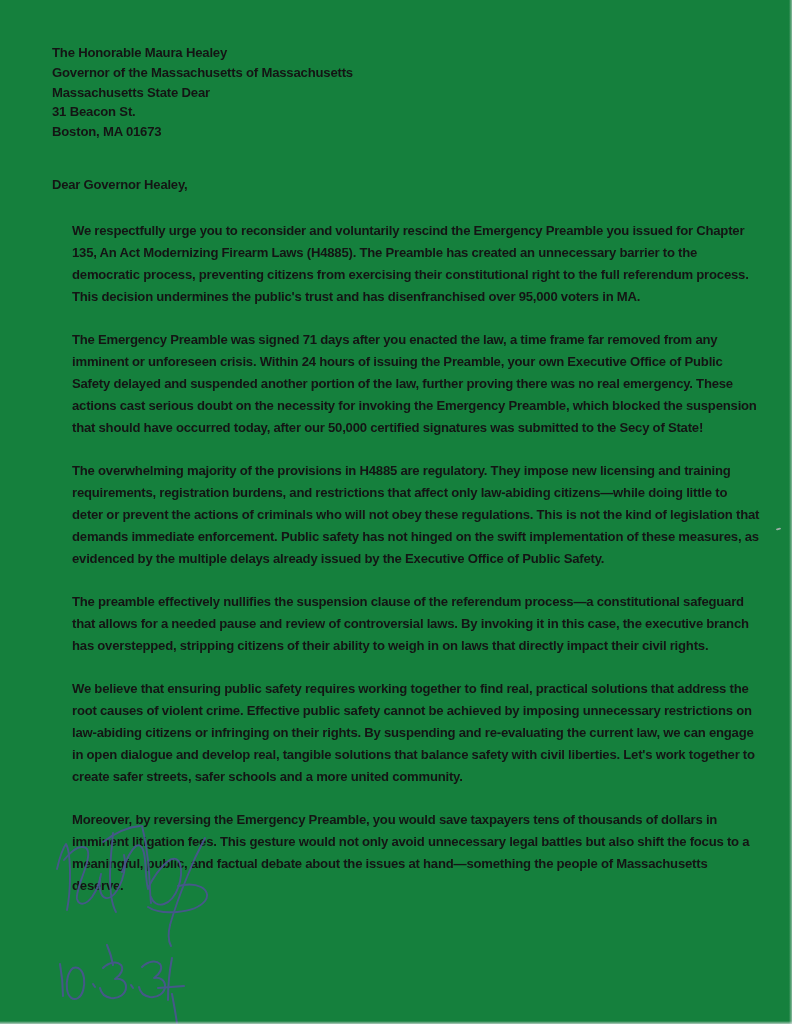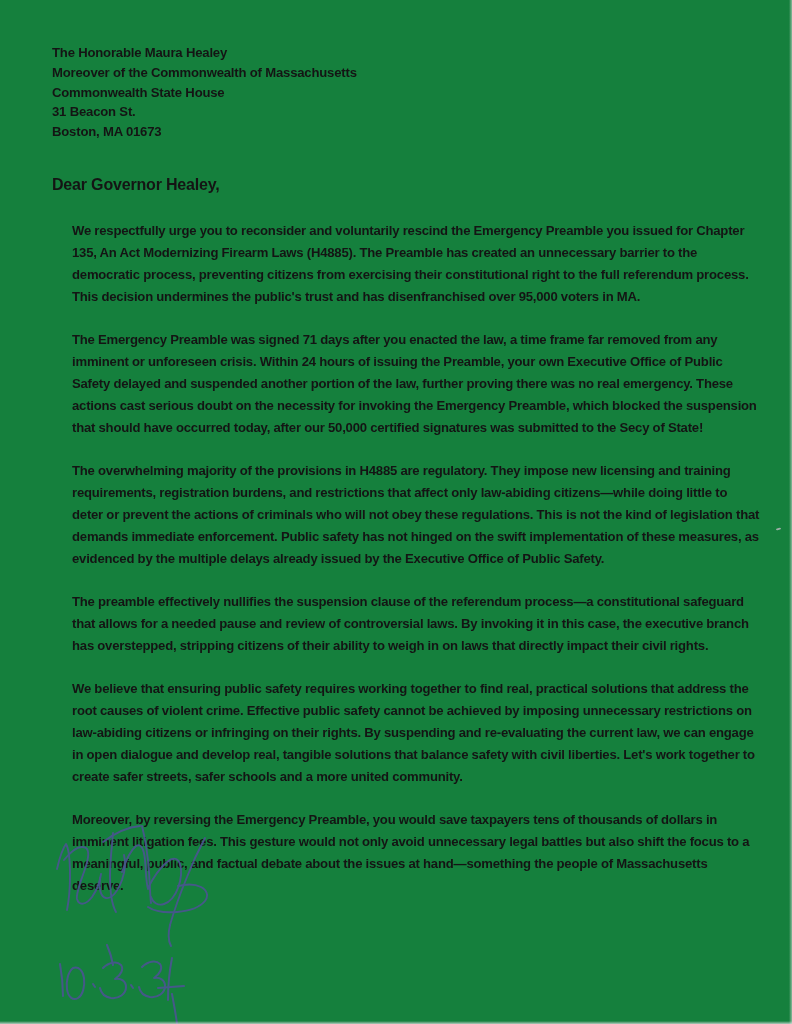--- a/index.html
+++ b/index.html
@@ -24,21 +24,21 @@
   }
   .addr-line {
     font-size: 13.1px;
     line-height: 19.8px;
     font-weight: 700;
     letter-spacing: -0.18px;
     white-space: nowrap;
   }
   .salutation {
     margin-top: 33px;
-    font-size: 16px;
+    font-size: 13px;
     line-height: 19.8px;
     font-weight: 700;
     letter-spacing: -0.18px;
   }
   .para {
     margin-top: 21px;
     font-size: 13.1px;
     line-height: 22.0px;
     font-weight: 700;
     letter-spacing: -0.2px;
@@ -85,22 +85,22 @@
 </style>
 </head>
 <body>
 
 <div class="page">
 
   <div class="content">
 
     <div>
       <div class="addr-line">The Honorable Maura Healey</div>
-      <div class="addr-line">Moreover of the Commonwealth of Massachusetts</div>
-      <div class="addr-line">Commonwealth State House</div>
+      <div class="addr-line">Governor of the Massachusetts of Massachusetts</div>
+      <div class="addr-line">Massachusetts State Dear</div>
       <div class="addr-line">31 Beacon St.</div>
       <div class="addr-line">Boston, MA 01673</div>
     </div>
 
     <div class="salutation">Dear Governor Healey,</div>
 
     <div class="para first">We respectfully urge you to reconsider and voluntarily rescind the Emergency Preamble you issued for Chapter 135, An Act Modernizing Firearm Laws (H4885). The Preamble has created an unnecessary barrier to the democratic process, preventing citizens from exercising their constitutional right to the full referendum process. This decision undermines the public's trust and has disenfranchised over 95,000 voters in MA.</div>
     <div class="para">The Emergency Preamble was signed 71 days after you enacted the law, a time frame far removed from any imminent or unforeseen crisis. Within 24 hours of issuing the Preamble, your own Executive Office of Public Safety delayed and suspended another portion of the law, further proving there was no real emergency. These actions cast serious doubt on the necessity for invoking the Emergency Preamble, which blocked the suspension that should have occurred today, after our 50,000 certified signatures was submitted to the Secy of State!</div>
     <div class="para">The overwhelming majority of the provisions in H4885 are regulatory. They impose new licensing and training requirements, registration burdens, and restrictions that affect only law-abiding citizens—while doing little to deter or prevent the actions of criminals who will not obey these regulations. This is not the kind of legislation that demands immediate enforcement. Public safety has not hinged on the swift implementation of these measures, as evidenced by the multiple delays already issued by the Executive Office of Public Safety.</div>
     <div class="para">The preamble effectively nullifies the suspension clause of the referendum process—a constitutional safeguard that allows for a needed pause and review of controversial laws. By invoking it in this case, the executive branch has overstepped, stripping citizens of their ability to weigh in on laws that directly impact their civil rights.</div>

